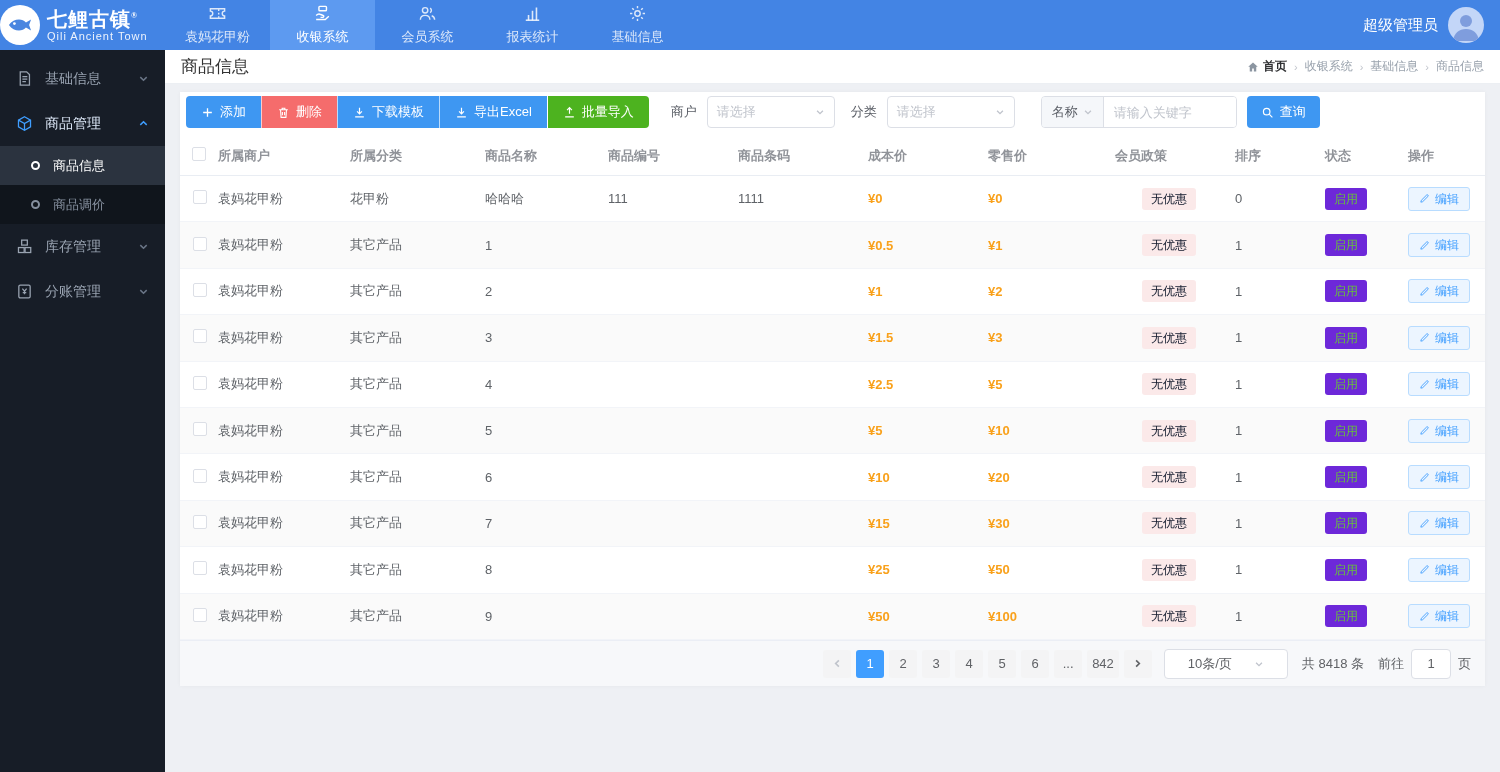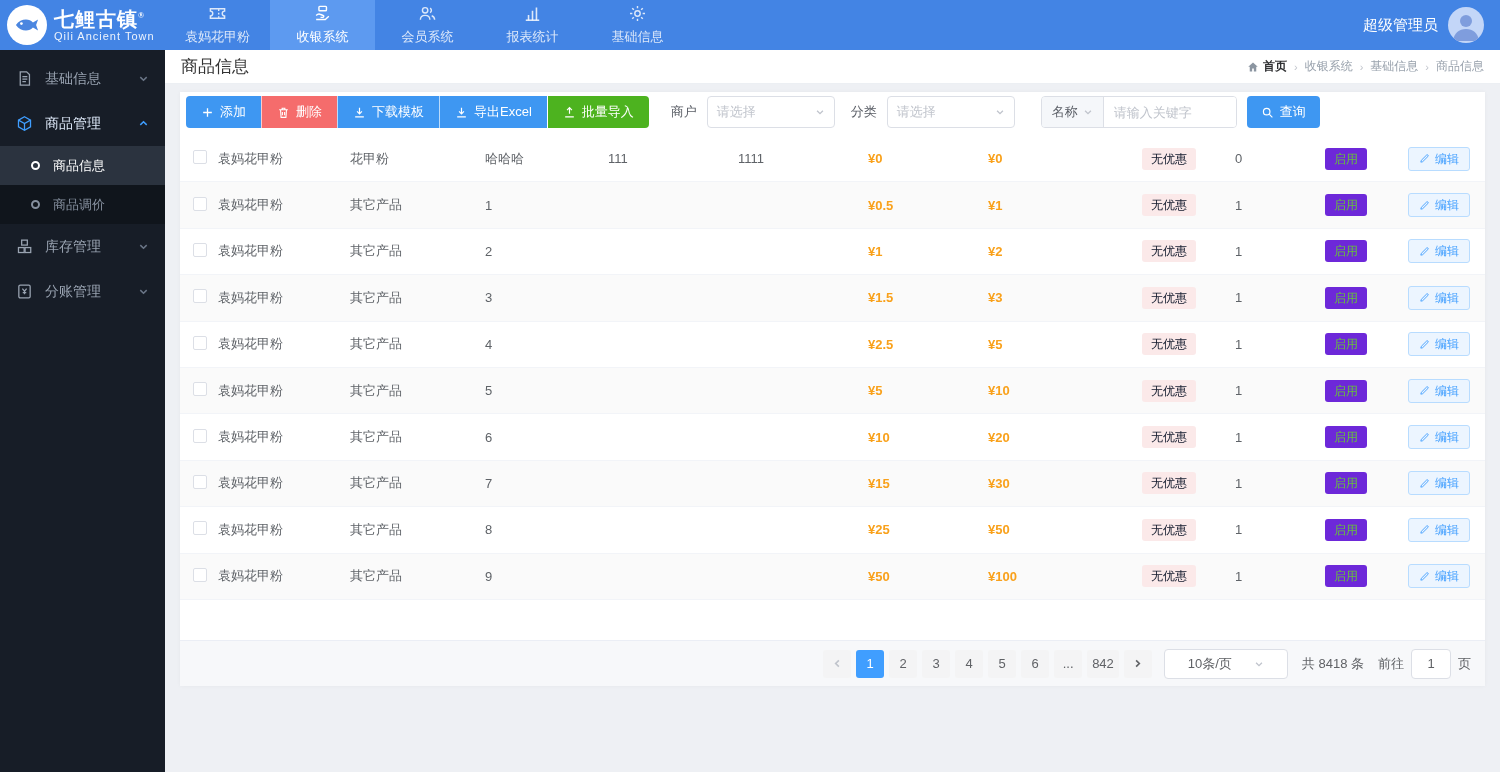--- a/index.html
+++ b/index.html
@@ -2,21 +2,21 @@
 <html><head>
 <meta charset="utf-8">
 <style>
   * { box-sizing: border-box; margin: 0; padding: 0; }
   html,body { width:1500px; height:772px; overflow:hidden; }
   body { font-family:"Liberation Sans","DejaVu Sans",sans-serif; background:#eef0f4; color:#333; }
   svg { display:block; }
 
   
   .navbar { height:50px; background:#4384e4; display:flex; align-items:stretch; color:#fff; }
-  .logo { width:165px; display:flex; align-items:center; gap:7px; padding-left:7px; flex-shrink:0; }
+  .logo { width:165px; display:flex; align-items:center; gap:7px; flex-shrink:0; }
   .logo-circle { width:40px; height:40px; border-radius:50%; background:#fff; display:flex; align-items:center; justify-content:center; flex-shrink:0; }
   .logo-text { line-height:1.1; }
   .logo-title { font-family:"Liberation Serif","DejaVu Serif",serif; font-size:20px; font-weight:bold; letter-spacing:1px; white-space:nowrap; }
   .logo-title sup { font-size:8px; }
   .logo-sub { font-size:11px; letter-spacing:1px; opacity:.9; text-align:center; }
   .nav-items { display:flex; align-items:stretch; }
   .nav-item { width:105px; display:flex; flex-direction:column; align-items:center; justify-content:center; gap:5px; cursor:pointer; color:rgba(255,255,255,.82); font-size:13px; }
   .nav-item .nicon svg { width:19px; height:19px; }
   .nav-item.active { background:#5d9af0; color:#fff; }
   .nav-user { margin-left:auto; display:flex; align-items:center; gap:10px; padding-right:16px; font-size:15px; }
@@ -336,20 +336,34 @@
             <button class="search-btn">
               <svg viewBox="0 0 24 24" fill="none" stroke="currentColor" stroke-width="2.2">
                   <circle cx="10.5" cy="10.5" r="6"></circle>
                   <path d="M15.5 15.5L21 21"></path>
                 </svg>
               <span>查询</span>
             </button>
           </div>
         </div>
 
+        <div class="thead grid">
+          <div class="td"><span class="checkbox" style="margin-left:12px"></span></div>
+          <div class="th">所属商户</div>
+          <div class="th">所属分类</div>
+          <div class="th">商品名称</div>
+          <div class="th">商品编号</div>
+          <div class="th">商品条码</div>
+          <div class="th">成本价</div>
+          <div class="th">零售价</div>
+          <div class="th">会员政策</div>
+          <div class="th">排序</div>
+          <div class="th">状态</div>
+          <div class="th">操作</div>
+        </div>
         <div class="tbody">
             <div class="tr grid">
               <div class="td"><div class="checkbox"></div></div>
               <div class="td">袁妈花甲粉</div>
               <div class="td">花甲粉</div>
               <div class="td">哈哈哈</div>
               <div class="td">111</div>
               <div class="td">1111</div>
               <div class="td price">¥0</div>
               <div class="td price">¥0</div>

